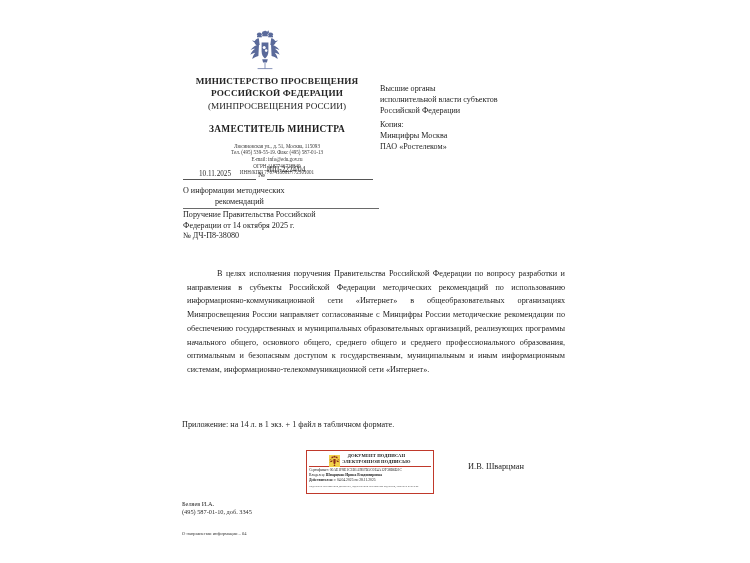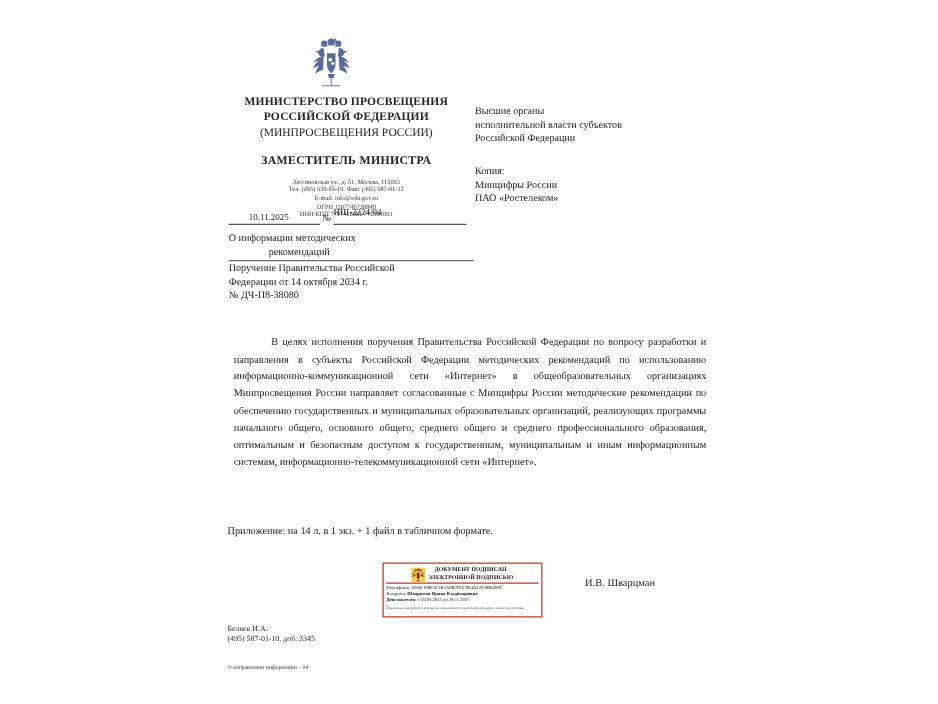--- a/index.html
+++ b/index.html
@@ -129,21 +129,21 @@
   
   .addressee {
     position: absolute;
     left: 380px;
     top: 84px;
     width: 190px;
     font-size: 8.1px;
     line-height: 10.8px;
     color: #1d1d1d;
   }
-  .addressee .grp2 { margin-top: 16px; }
+  .addressee .grp2 { margin-top: 4px; }
 
   
   .body-text {
     position: absolute;
     left: 182px;
     top: 262px;
     width: 388px;
     font-size: 8.2px;
     line-height: 13.7px;
     text-align: justify;
@@ -295,30 +295,30 @@
     <span class="dn-date">10.11.2025</span>
     <span class="dn-gap"></span>
     <span class="dn-no">№</span>
     <span class="dn-num">ИШ-2224/04</span>
   </div>
 
   <div class="subject">
     <span>О информации методических</span><br>
     <span class="underlined">рекомендаций</span>
     <span class="ref">Поручение Правительства Российской</span>
-    <span>Федерации от 14 октября 2034 г.</span><br>
+    <span>Федерации от 14 октября 2025 г.</span><br>
     <span>№ ДЧ-П8-38080</span>
   </div>
 
   <div class="addressee">
     <div>Высшие органы</div>
     <div>исполнительной власти субъектов</div>
     <div>Российской Федерации</div>
     <div class="grp2">Копия:</div>
-    <div>Минцифры России</div>
+    <div>Минцифры Москва</div>
     <div>ПАО «Ростелеком»</div>
   </div>
 
   <div class="body-text">
     <p class="para">В целях исполнения поручения Правительства Российской Федерации по вопросу разработки и направления в субъекты Российской Федерации методических рекомендаций по использованию информационно-коммуникационной сети «Интернет» в общеобразовательных организациях Минпросвещения России направляет согласованные с Минцифры России методические рекомендации по обеспечению государственных и муниципальных образовательных организаций, реализующих программы начального общего, основного общего, среднего общего и среднего профессионального образования, оптимальным и безопасным доступом к государственным, муниципальным и иным информационным системам, информационно-телекоммуникационной сети «Интернет».</p>
   </div>
 
   <div class="attachment">Приложение: на 14 л. в 1 экз. + 1 файл в табличном формате.</div>
 
   <div class="stamp">

